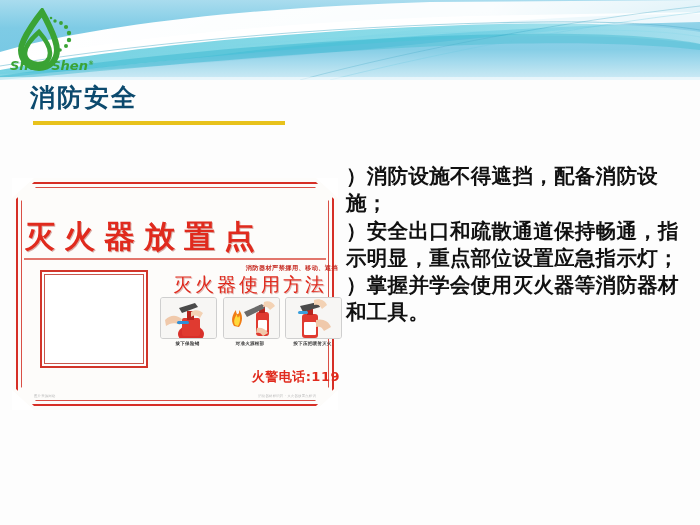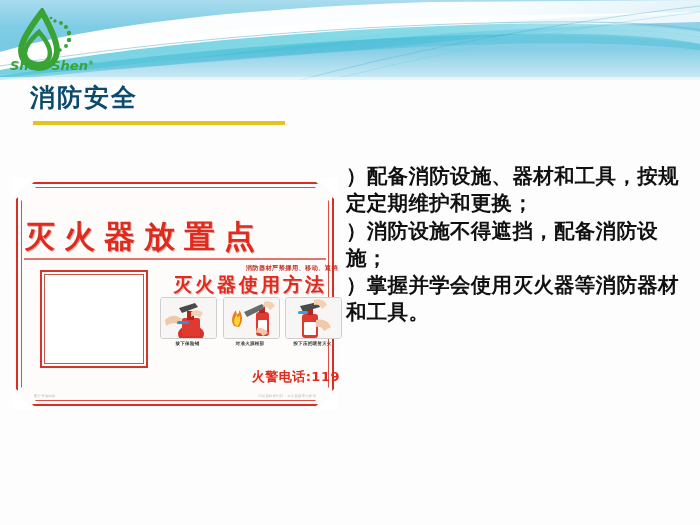--- a/index.html
+++ b/index.html
@@ -48,21 +48,21 @@
   .sg-divider{position:absolute;left:0;top:68px;width:100%;height:2px;background:#e2766c;}
 
   
   .sg-lower{position:absolute;left:0;top:74px;width:100%;height:126px;}
   .sg-extbox{position:absolute;left:16px;top:6px;width:104px;height:94px;border:2px solid #d2352a;background:#fff;}
   .sg-extbox-in{position:absolute;inset:2px;border:1px solid #c9564c;background:#fff;}
 
   .sg-rightcol{position:absolute;left:136px;top:0;width:180px;}
   .sg-warn2{position:absolute;right:2px;top:0;font-size:6.2px;color:#c62b22;font-weight:bold;letter-spacing:.4px;}
   .sg-usetitle{position:absolute;left:0;top:8px;width:180px;text-align:center;
-    font-size:19px;font-weight:bold;color:#e02a1d;letter-spacing:3px;
+    font-size:19px;font-weight:normal;color:#e02a1d;letter-spacing:3px;
     text-shadow:1px 1px 0 rgba(150,20,10,.3);}
   .sg-steps{position:absolute;left:0;top:33px;width:180px;display:flex;justify-content:space-between;}
   .sg-step{width:55px;}
   .sg-photo{width:55px;height:40px;border:1px solid #cfcfcf;border-radius:3px;background:#f6f6f6;
     overflow:hidden;position:relative;}
   .sg-cap{margin-top:2px;text-align:center;font-size:4.6px;color:#3a3a3a;font-weight:bold;
     white-space:nowrap;letter-spacing:.2px;}
   .sg-phone{position:absolute;left:0;top:104px;width:180px;text-align:right;
     font-size:13px;font-weight:bold;color:#e02a1d;letter-spacing:.5px;}
 
@@ -217,16 +217,16 @@
         <div class="sg-phone">火警电话:119</div>
       </div>
     </div>
 
     <div class="sg-wm-l">图片来源网络</div>
     <div class="sg-wm-r">消防器材标识牌 · 灭火器放置点标识</div>
   </div>
 </div>
 
 <div class="body-text">
-  <p>）配备消防设施、器材和工具，按规定定期维护和更换；</p>
   <p>）消防设施不得遮挡，配备消防设施；</p>
+  <p>）安全出口和疏散通道保持畅通，指示明显，重点部位设置应急指示灯；</p>
   <p>）掌握并学会使用灭火器等消防器材和工具。</p>
 </div>
 
 </body></html>

